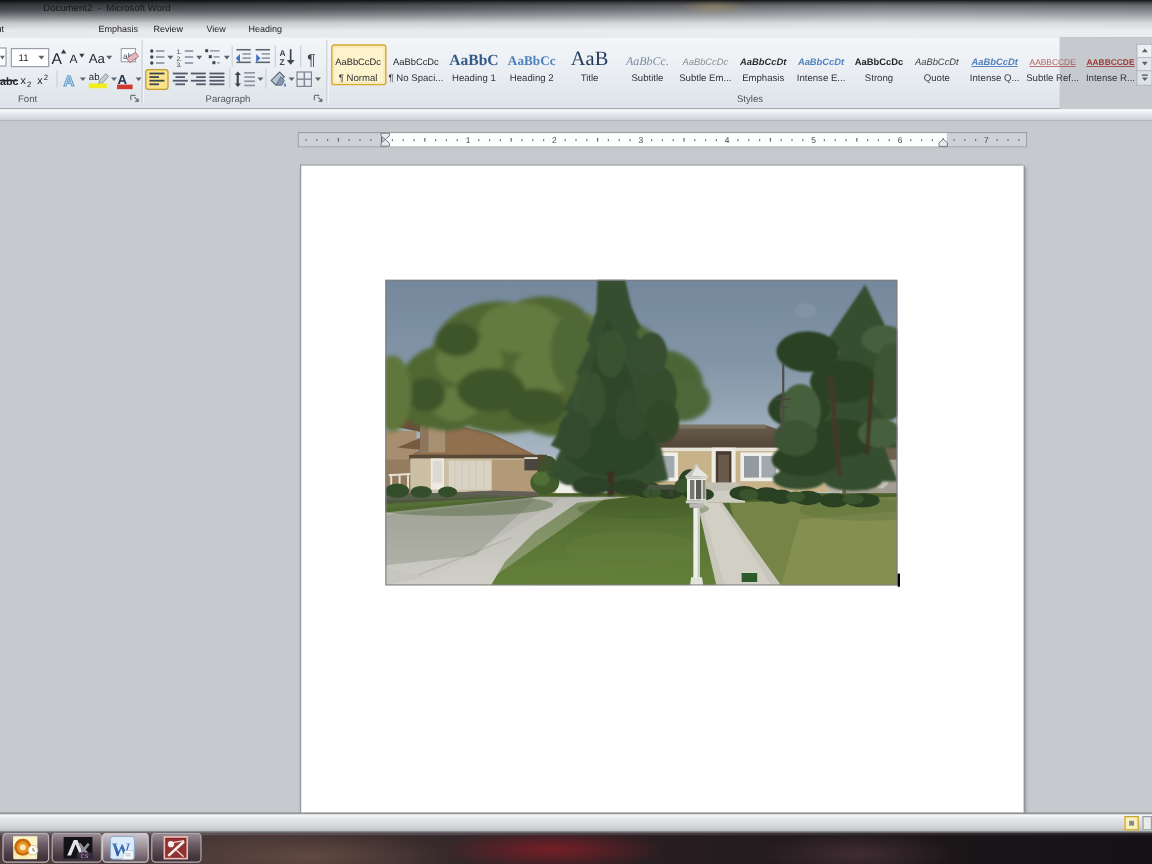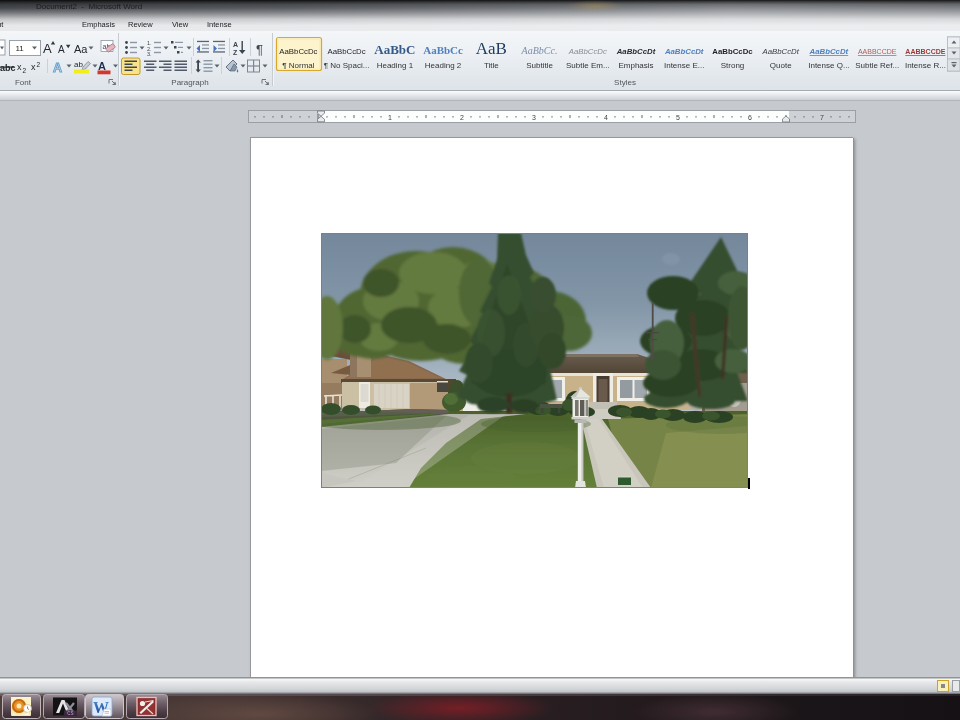--- a/index.html
+++ b/index.html
@@ -19,25 +19,25 @@
 
   <div class="abs" style="left:565px;top:0;width:60px;height:12px;
        background:radial-gradient(ellipse at center, rgba(200,160,80,0.35), rgba(200,160,80,0) 70%);"></div>
 
   <div class="abs" style="left:0;top:17px;width:400px;height:14px;font-size:7.5px;color:#1b1c1e;">
     <span class="abs" style="left:-3px;top:3px;">ut</span>
     <span class="abs" style="left:26px;top:15px;margin-left:14px;">References</span>
     <span class="abs" style="left:82px;top:3px;">Emphasis</span>
     <span class="abs" style="left:128px;top:3px;">Review</span>
     <span class="abs" style="left:172px;top:3px;text-align:center;">View</span>
-    <span class="abs" style="left:207px;top:3px;">Intense</span>
+    <span class="abs" style="left:207px;top:3px;">Heading</span>
   </div>
 </div>
 
-<div class="abs" id="ribbon" style="left:0;top:31px;width:960px;height:59px;
+<div class="abs" id="ribbon" style="left:0;top:31px;width:883px;height:59px;
      background:linear-gradient(to bottom,#f4f6f8 0%,#ecf0f4 40%,#e3e8ed 75%,#dee3e9 100%);
      border-bottom:1px solid #a6abb1;">
   <svg width="960" height="59" viewBox="0 0 960 59" xmlns="http://www.w3.org/2000/svg" style="position:absolute;left:0;top:0;" font-family="Liberation Sans, sans-serif">
 
     <rect x="118" y="2" width="1" height="53" fill="#c6cbd1"></rect>
     <rect x="119" y="2" width="1" height="53" fill="#f2f4f7"></rect>
     <rect x="272" y="2" width="1" height="53" fill="#c6cbd1"></rect>
     <rect x="273" y="2" width="1" height="53" fill="#f2f4f7"></rect>
 
     <rect x="-10" y="9" width="15" height="15" fill="#fff" stroke="#98a0aa" stroke-width="1"></rect>

